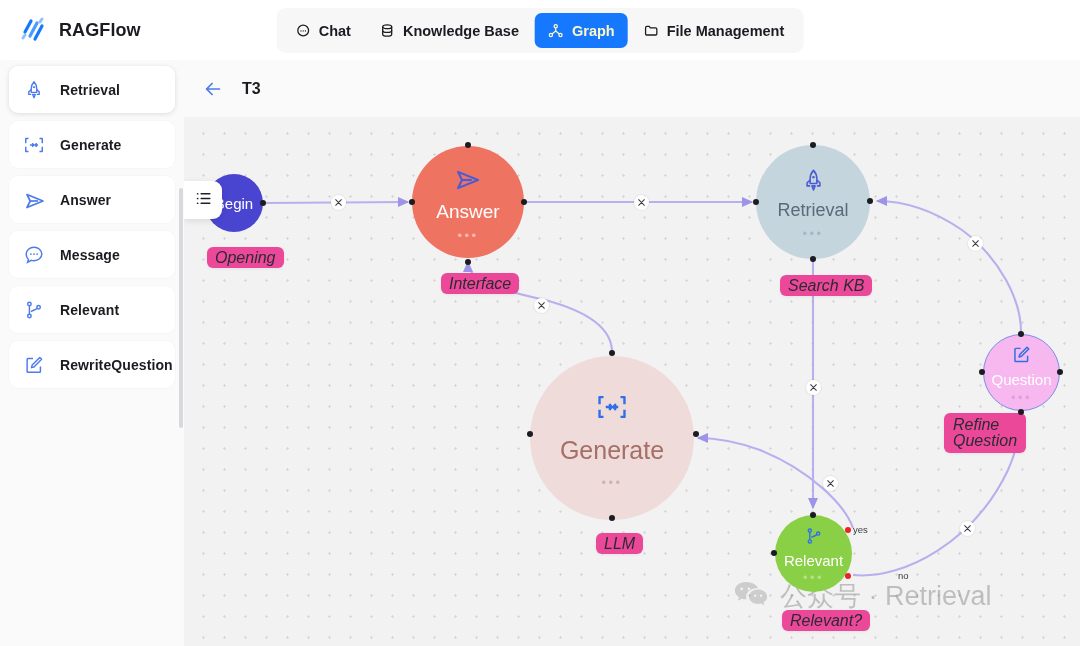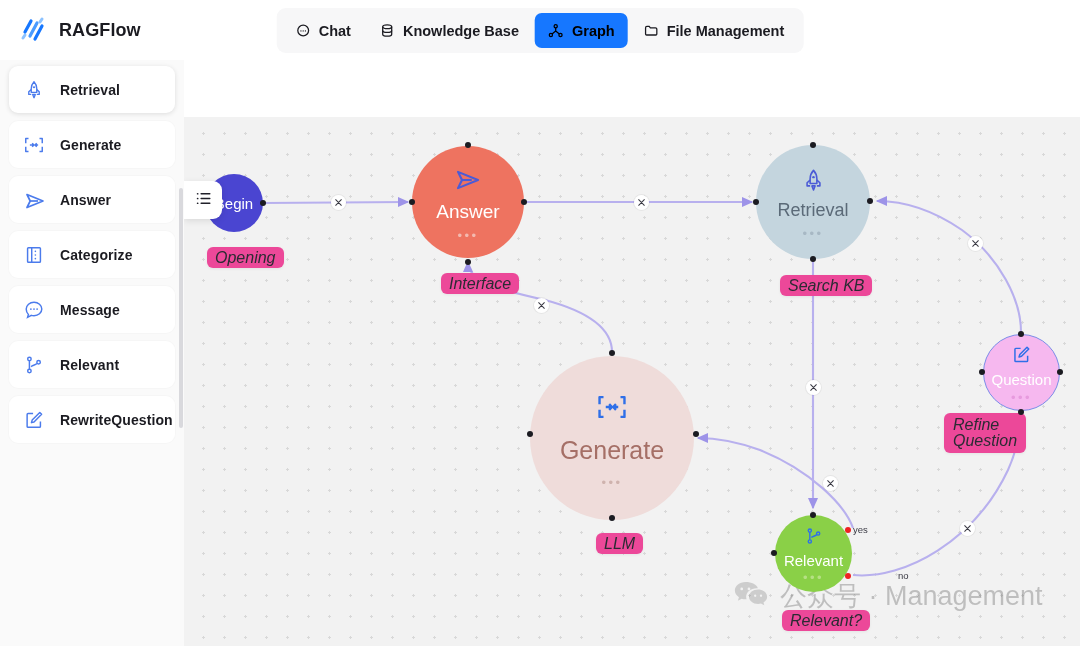--- a/index.html
+++ b/index.html
@@ -26,21 +26,21 @@
     top: 8px; height: 45px;
     background: #f7f7f8; border-radius: 9px;
     display: flex; align-items: center; gap: 3px; padding: 5px 6px;
   }
   .nav-item {
     display: flex; align-items: center; gap: 8px;
     height: 35px; padding: 0 13px; border-radius: 7px;
     font-size: 14.5px; font-weight: bold; color: #1b1b21;
     cursor: pointer; white-space: nowrap;
   }
-  .nav-item.active { background: #1677ff; color: #000000; }
+  .nav-item.active { background: #1677ff; color: #fef9c3; }
   .nav-item svg { display: block; }
 
   
   .sidebar {
     position: absolute; left: 0; top: 60px;
     width: 184px; height: 586px;
     background: #fafafa;
     padding: 6px 9px 0 9px;
     overflow: hidden;
   }
@@ -240,32 +240,20 @@
     <div class="side-item">
       <span class="side-icon">
         <svg width="24" height="24" viewBox="0 0 24 24" fill="none" stroke="#4b7bec" stroke-width="1.7" stroke-linejoin="round">
           <path d="M4 5.5 20 12 4 18.5l3.2-6.5z"></path>
           <path d="M7.2 12H15"></path>
         </svg>
       </span>
       <span class="side-item-label">Answer</span>
     </div>
 
-    <div class="side-item">
-      <span class="side-icon">
-        <svg width="22" height="22" viewBox="0 0 24 24" fill="none" stroke="#4b7bec" stroke-width="1.6">
-          <rect x="5" y="4" width="14" height="16" rx="1"></rect>
-          <path d="M9.5 4v16"></path>
-          <circle cx="13.5" cy="8" r=".9" fill="#4b7bec" stroke="none"></circle>
-          <circle cx="13.5" cy="12" r=".9" fill="#4b7bec" stroke="none"></circle>
-          <circle cx="13.5" cy="16" r=".9" fill="#4b7bec" stroke="none"></circle>
-        </svg>
-      </span>
-      <span class="side-item-label">Categorize</span>
-    </div>
 
     <div class="side-item">
       <span class="side-icon">
         <svg width="22" height="22" viewBox="0 0 24 24" fill="none" stroke="#4b7bec" stroke-width="1.6">
           <path d="M12 3.5c4.7 0 8.5 3.3 8.5 7.4s-3.8 7.4-8.5 7.4c-1 0-2-.15-2.9-.43L5 20l.9-3.1C4.4 15.6 3.5 13.6 3.5 11c0-4.1 3.8-7.5 8.5-7.5z"></path>
           <circle cx="8.6" cy="11" r=".95" fill="#4b7bec" stroke="none"></circle>
           <circle cx="12" cy="11" r=".95" fill="#4b7bec" stroke="none"></circle>
           <circle cx="15.4" cy="11" r=".95" fill="#4b7bec" stroke="none"></circle>
         </svg>
       </span>
@@ -294,41 +282,49 @@
       </span>
       <span class="side-item-label">RewriteQuestion</span>
     </div>
 
     <div class="sb-track"></div>
   </div>
 
   <div class="canvas-wrap">
     <div class="canvas"></div>
 
+    <div class="canvas-head">
+      <div class="back-arrow">
+        <svg width="22" height="22" viewBox="0 0 24 24" fill="none" stroke="#4b7bec" stroke-width="1.9" stroke-linecap="round" stroke-linejoin="round">
+          <path d="M19 12H5M11 6l-6 6 6 6"></path>
+        </svg>
+      </div>
+      <div class="flow-title">T3</div>
+    </div>
 
     <div class="logs-btn">
       <span>
         <svg width="19" height="19" viewBox="0 0 24 24" fill="none" stroke="#20202a" stroke-width="1.8" stroke-linecap="round">
           <path d="M9 6h11M9 12h11M9 18h11"></path>
           <circle cx="4.6" cy="6" r="1.1" fill="#20202a" stroke="none"></circle>
           <circle cx="4.6" cy="12" r="1.1" fill="#20202a" stroke="none"></circle>
           <circle cx="4.6" cy="18" r="1.1" fill="#20202a" stroke="none"></circle>
         </svg>
       </span>
     </div>
   </div>
 
   <div class="watermark">
     <span>
       <svg width="34" height="28" viewBox="0 0 40 32" fill="#7a7a7a">
         <path d="M13.4 2C6.6 2 1 6.5 1 12c0 3.2 1.9 6 4.8 7.9L4.5 24l4.6-2.4c1.4.4 2.8.6 4.3.6.5 0 1 0 1.4-.1-.3-.9-.5-1.8-.5-2.8 0-5.6 5.5-10.2 12.3-10.2.5 0 1 0 1.4.1C27.1 5.1 20.9 2 13.4 2zm-4.3 6.4a1.6 1.6 0 110 3.2 1.6 1.6 0 010-3.2zm8.5 0a1.6 1.6 0 110 3.2 1.6 1.6 0 010-3.2z"></path>
         <path d="M39 19.3c0-4.7-4.8-8.5-10.7-8.5S17.6 14.6 17.6 19.3s4.8 8.5 10.7 8.5c1.2 0 2.4-.2 3.5-.5l3.9 2-1-3.3c2.6-1.6 4.3-4 4.3-6.7zm-14.1-2.6a1.3 1.3 0 110 2.7 1.3 1.3 0 010-2.7zm6.9 0a1.3 1.3 0 110 2.7 1.3 1.3 0 010-2.7z"></path>
       </svg>
     </span>
-    <span class="wm-text">公众号 · Management</span>
+    <span class="wm-text">公众号 · Retrieval</span>
   </div>
 
   <svg class="edges">
     <defs>
       <marker id="arw" viewBox="0 0 10 10" refX="8" refY="5" markerWidth="6" markerHeight="6" orient="auto-start-reverse">
         <path d="M0 1 L9 5 L0 9 z" fill="#9d93e8"></path>
       </marker>
     </defs>
     <g fill="none" stroke="#b8b0ee" stroke-width="2.1">
 

